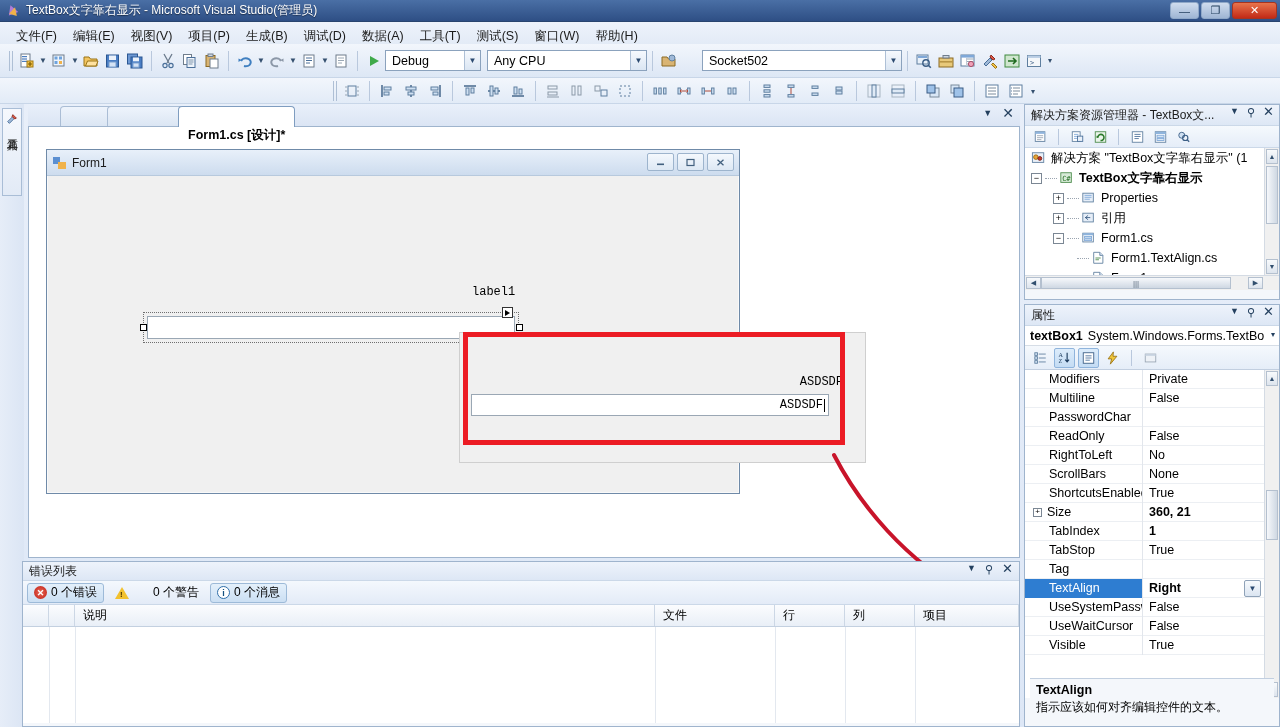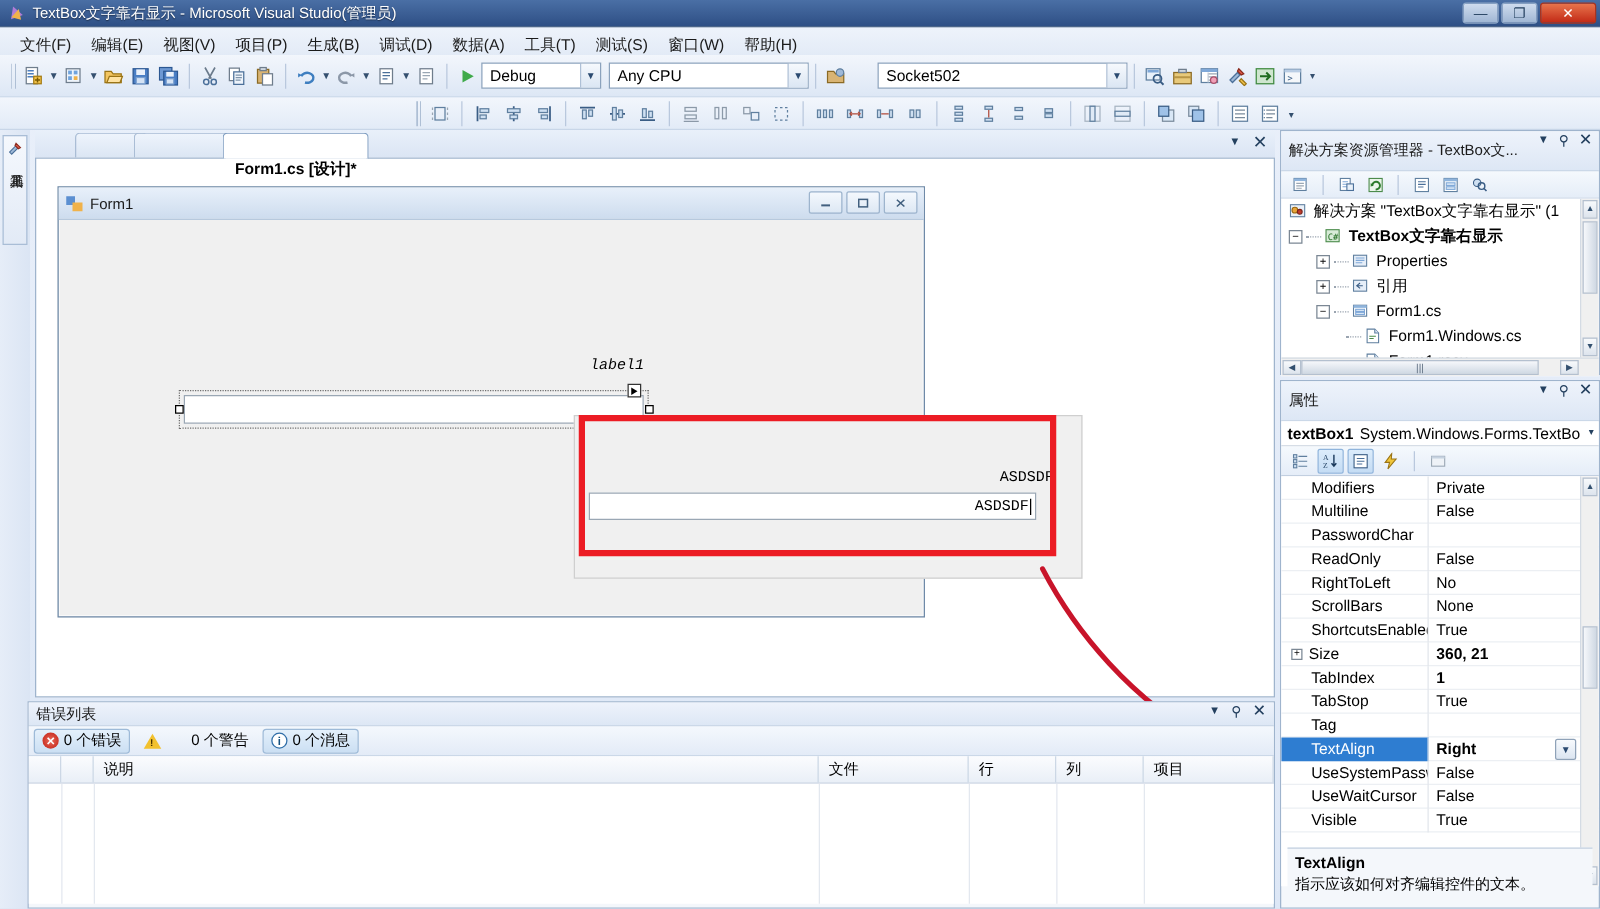--- a/index.html
+++ b/index.html
@@ -170,21 +170,21 @@
   .wf-ico:before{content:"";position:absolute;left:0;top:1px;width:7px;height:7px;background:#5b8fd1;}
   .wf-ico:after{content:"";position:absolute;left:5px;top:6px;width:8px;height:7px;background:#f0b24a;}
   .wf-title-text { font-size:12px; color:#1b1b1b; }
   .wf-btns { position:absolute; right:5px; top:3px; display:flex; gap:3px; }
   .wf-btn {
     width:27px;height:18px; border:1px solid #9db4cd; border-radius:2px;
     background: linear-gradient(#f4f8fd,#dde8f4);
     display:flex;align-items:center;justify-content:center;
     font-size:10px; color:#43607f;
   }
-  .wf-body { position:relative; height:317px;font-style:italic; }
+  .wf-body { position:relative; height:317px; }
 
   .lbl1 {
     position:absolute; left:425px; top:109px;
     font-family:"Liberation Mono", monospace; font-size:12px; color:#000;
   }
   .txtbox1 {
     position:absolute; left:100px; top:140px; width:368px; height:23px;
     background:#fff; border:1px solid #9aa7b4;
   }
   .sel-frame {
@@ -269,21 +269,21 @@
   .eh { border-right:1px solid #ccd7e5; display:flex; align-items:center; padding-left:8px; }
   .errgrid-body { background:#fff; height:96px; position:relative; }
   .errgrid-body .vline { position:absolute; top:0; bottom:0; width:1px; background:#e3e8ef; }
 
   
   .solexp {
     position:absolute; left:1024px; top:104px; width:256px; height:196px;
     background:#f4f7fb; border:1px solid #9fb4cd;
   }
   .pane-title {
-    height:32px; background: linear-gradient(#eef3fb,#dde7f5);
+    height:21px; background: linear-gradient(#eef3fb,#dde7f5);
     display:flex; align-items:center; padding-left:6px; position:relative;
     border-bottom:1px solid #cbd8e8; font-size:12px; color:#1b1b1b;
     white-space:nowrap; overflow:hidden;
   }
   .pane-title .ctl { position:absolute; right:5px; top:1px; display:flex; gap:8px; color:#24405f; }
   .pane-toolbar {
     height:22px; background: linear-gradient(#f5f9fd,#e5edf8);
     display:flex; align-items:center; padding-left:5px; gap:3px;
     border-bottom:1px solid #cbd8e8;
   }
@@ -973,21 +973,21 @@
 
       <div class="trow" style="padding-left:52px">
         <span class="dots"></span>
         <span class="ticon">
           <svg width="15" height="14" viewBox="0 0 16 16">
               <path d="M2.5 1.5h7l3.5 3.5v9h-10.5z" fill="#fff" stroke="#5f7f9f"></path>
               <path d="M9.5 1.5v3.5h3.5" fill="#dde8f6" stroke="#5f7f9f"></path>
               <path d="M4.5 8h6M4.5 10h4" stroke="#4a8a4a"></path>
             </svg>
         </span>
-        <span>Form1.Windows.cs</span>
+        <span>Form1.TextAlign.cs</span>
       </div>
 
       <div class="trow" style="padding-left:52px">
         <span class="dots"></span>
         <span class="ticon">
           <svg width="15" height="14" viewBox="0 0 16 16">
               <path d="M2.5 1.5h7l3.5 3.5v9h-10.5z" fill="#fff" stroke="#5f7f9f"></path>
               <path d="M9.5 1.5v3.5h3.5" fill="#dde8f6" stroke="#5f7f9f"></path>
               <path d="M4.5 8h6M4.5 10h4" stroke="#4a8a4a"></path>
             </svg>

